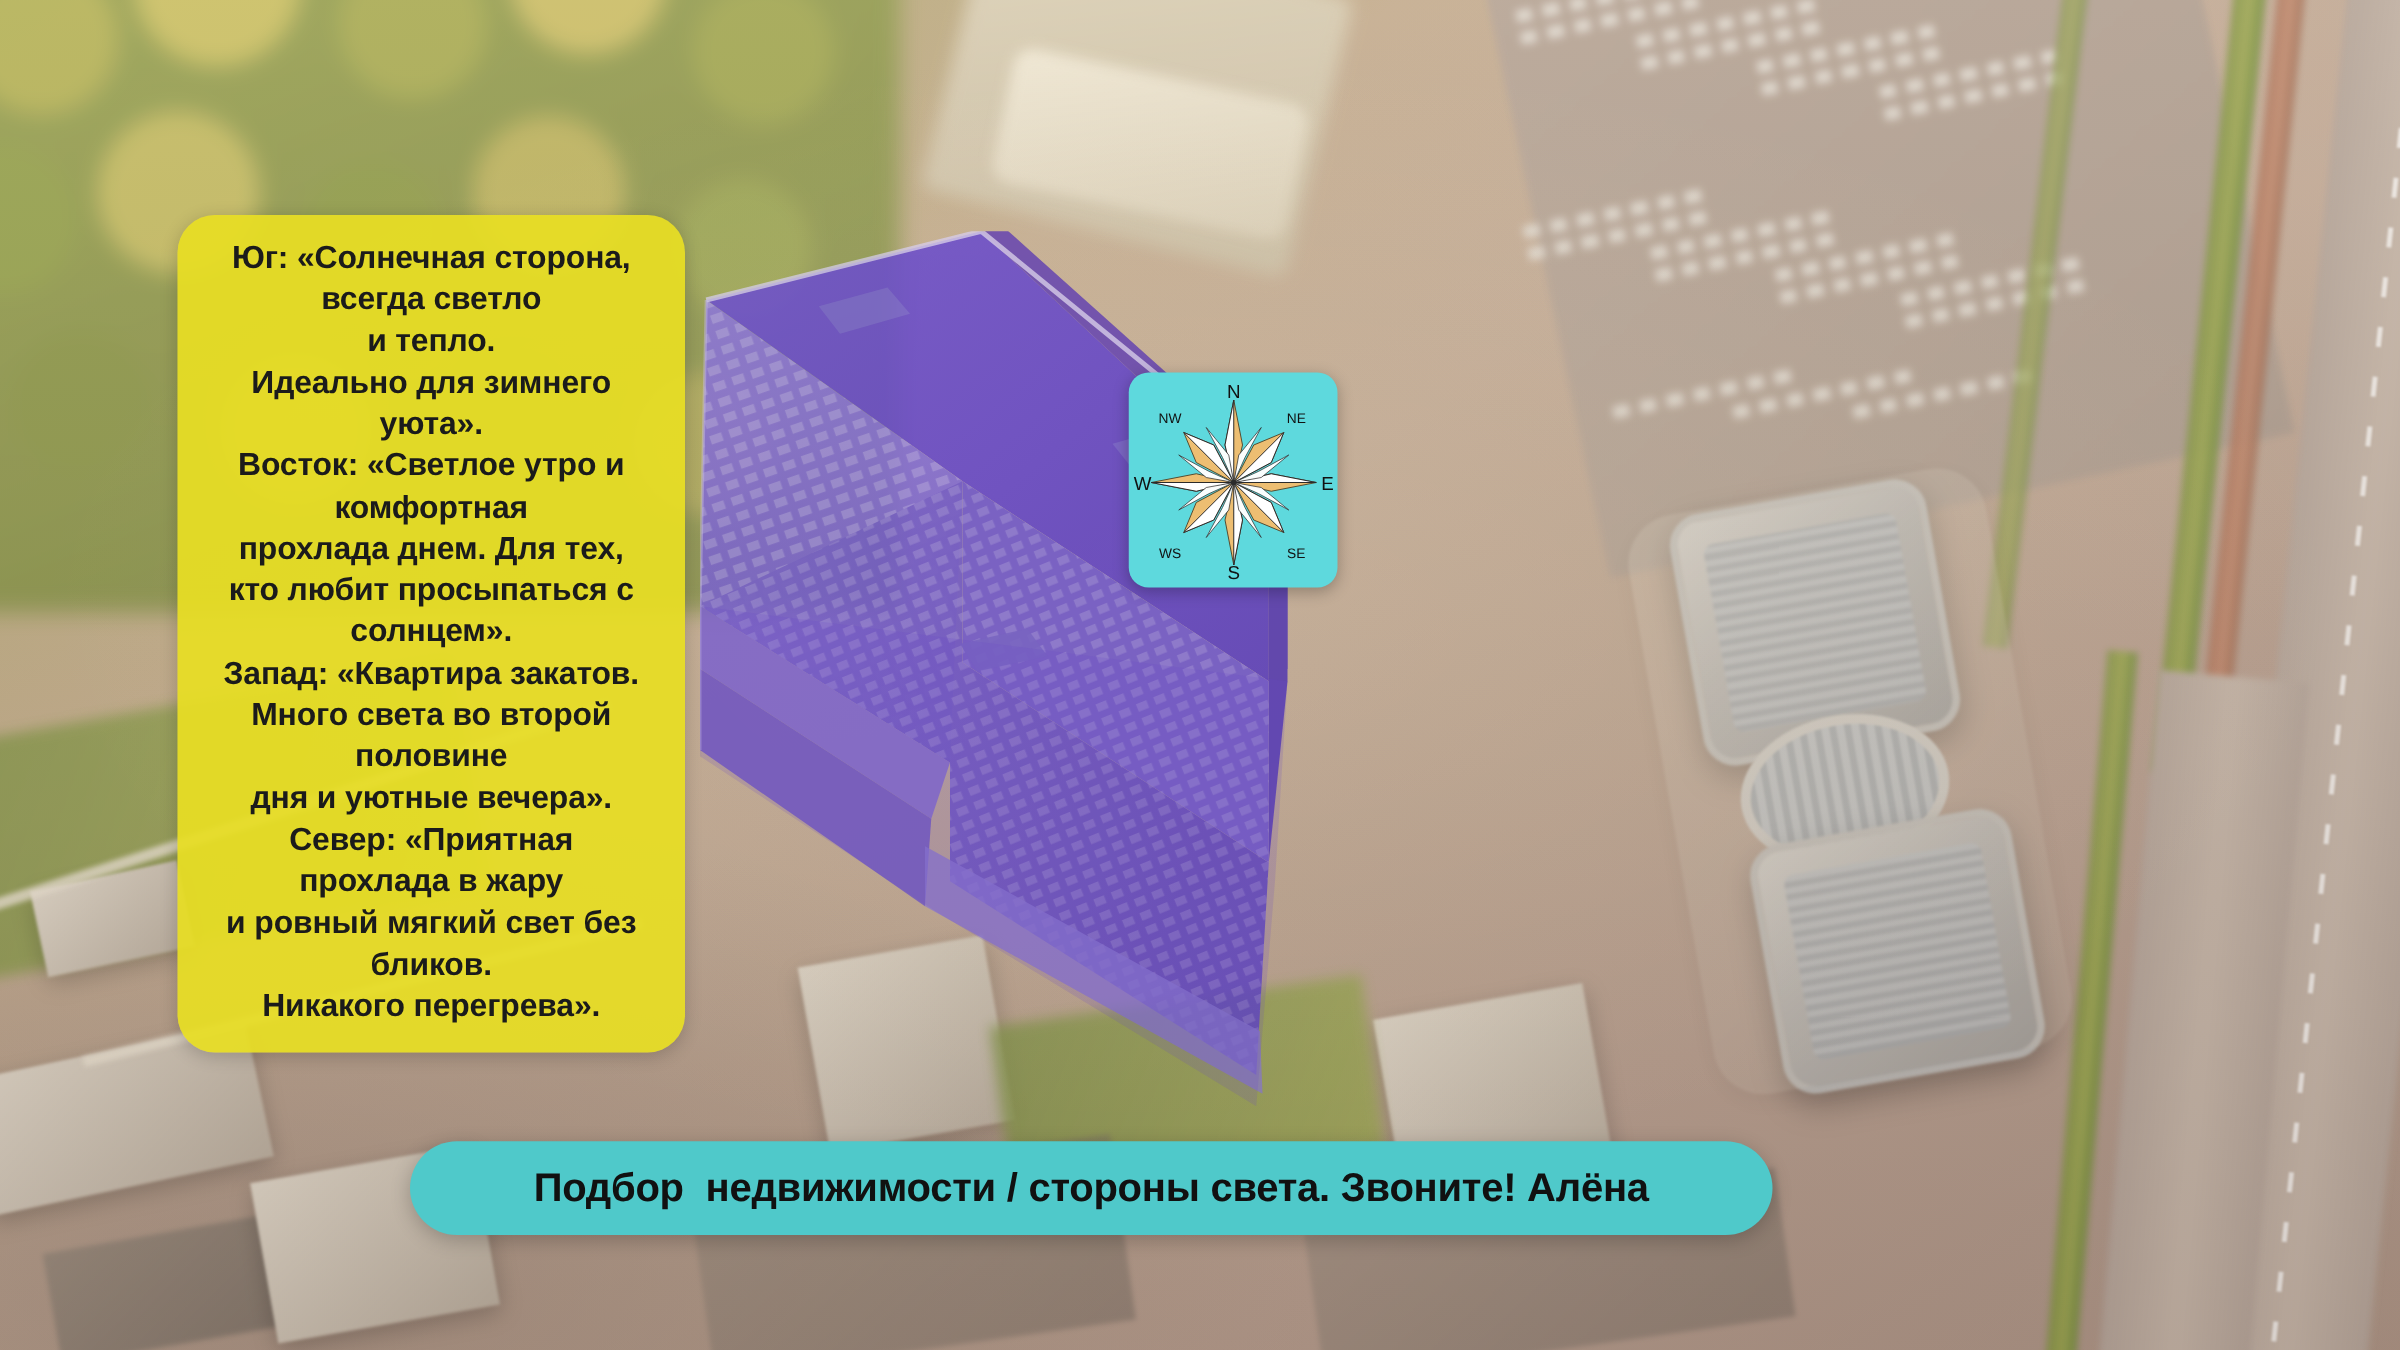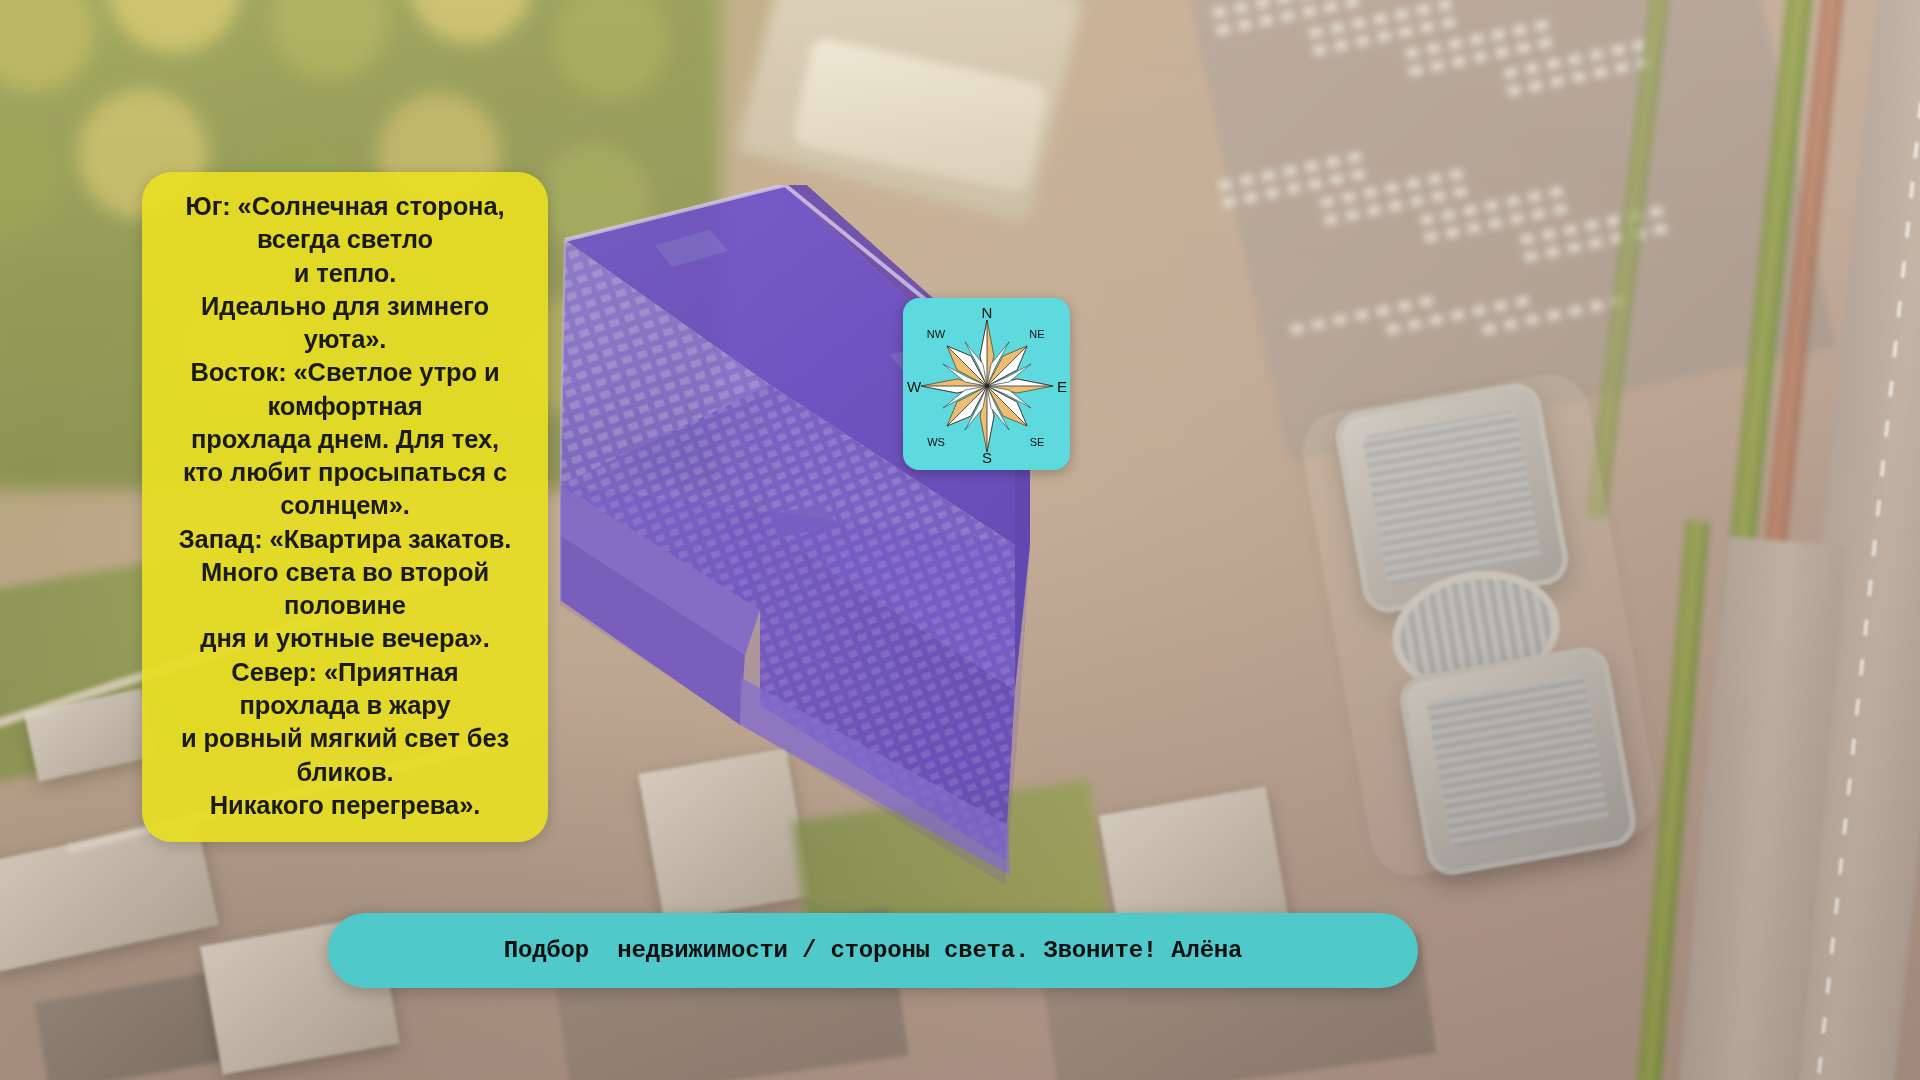--- a/index.html
+++ b/index.html
@@ -255,24 +255,23 @@
     background: #4fc9ca;
     border-radius: 38px;
     display: flex;
     align-items: center;
     justify-content: center;
     box-shadow: 0 4px 16px rgba(0,0,0,.22);
   }
   .banner-text {
     color: #111;
     font-weight: 700;
-    font-size: 24px;
+    font-size: 32px;
     letter-spacing: -0.2px;
     white-space: pre;
-    font-family: Liberation Mono, monospace;
   }
 </style>
 </head>
 <body>
 
 <div id="stage">
 
   <div class="photo">
     <div class="ground"></div>
 

